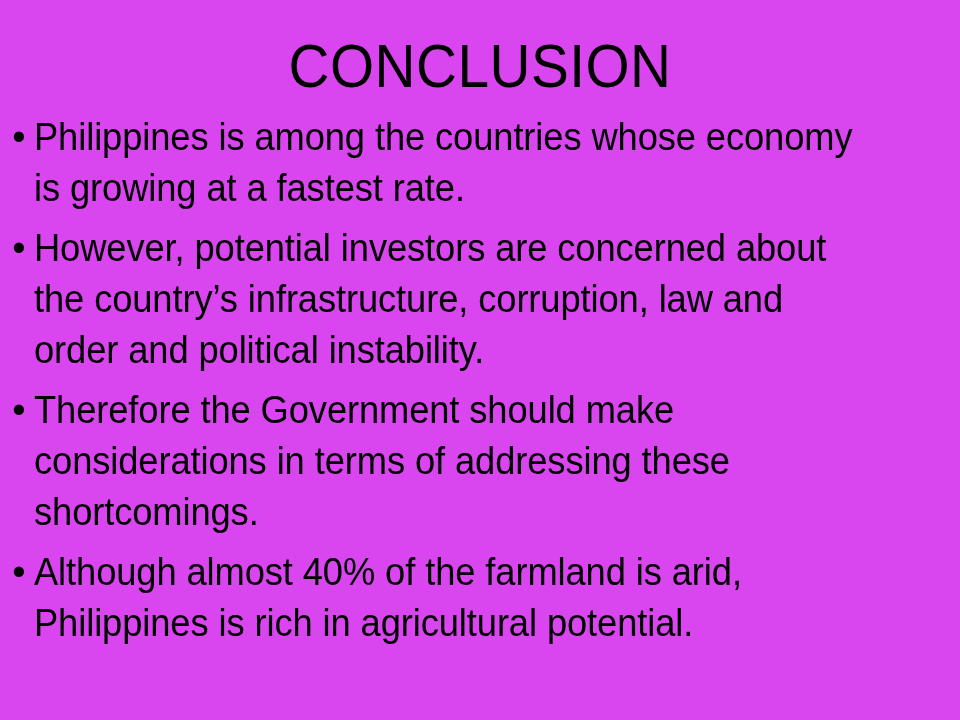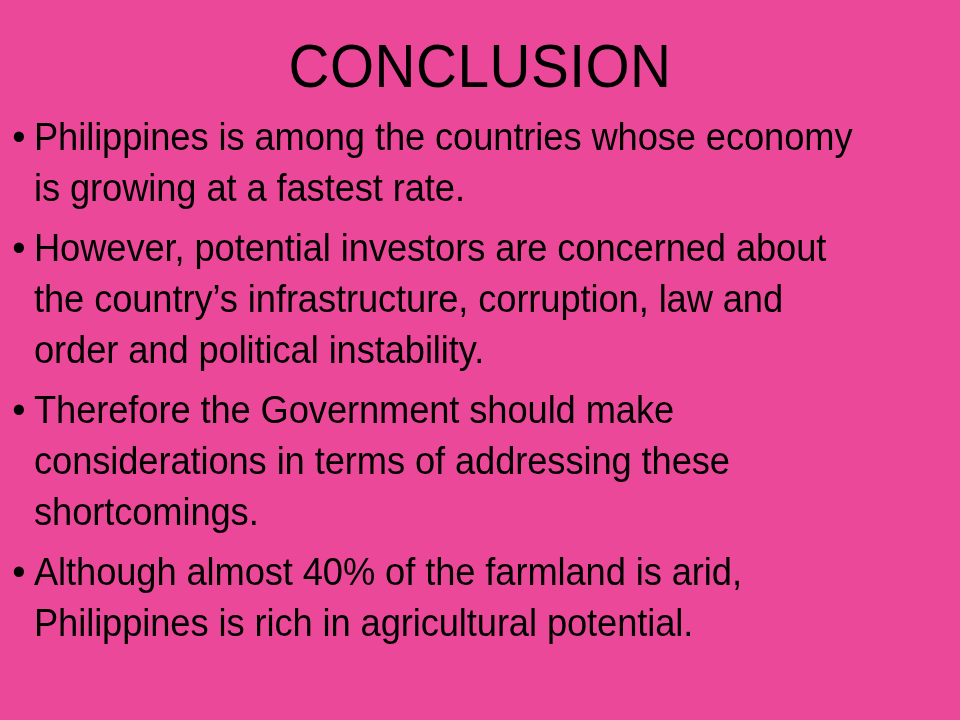--- a/index.html
+++ b/index.html
@@ -12,21 +12,21 @@
     background: #ffffff;
     font-family: "Liberation Sans", "DejaVu Sans", sans-serif;
     color: #000000;
     overflow: hidden;
   }
 
   .slide {
     position: relative;
     width: 960px;
     height: 720px;
-    background: #ec4899;
+    background: #d946ef;
     box-sizing: border-box;
   }
 
   .slide-title {
     position: absolute;
     top: 36px;
     left: 0;
     width: 960px;
     text-align: center;
     font-size: 61px;

